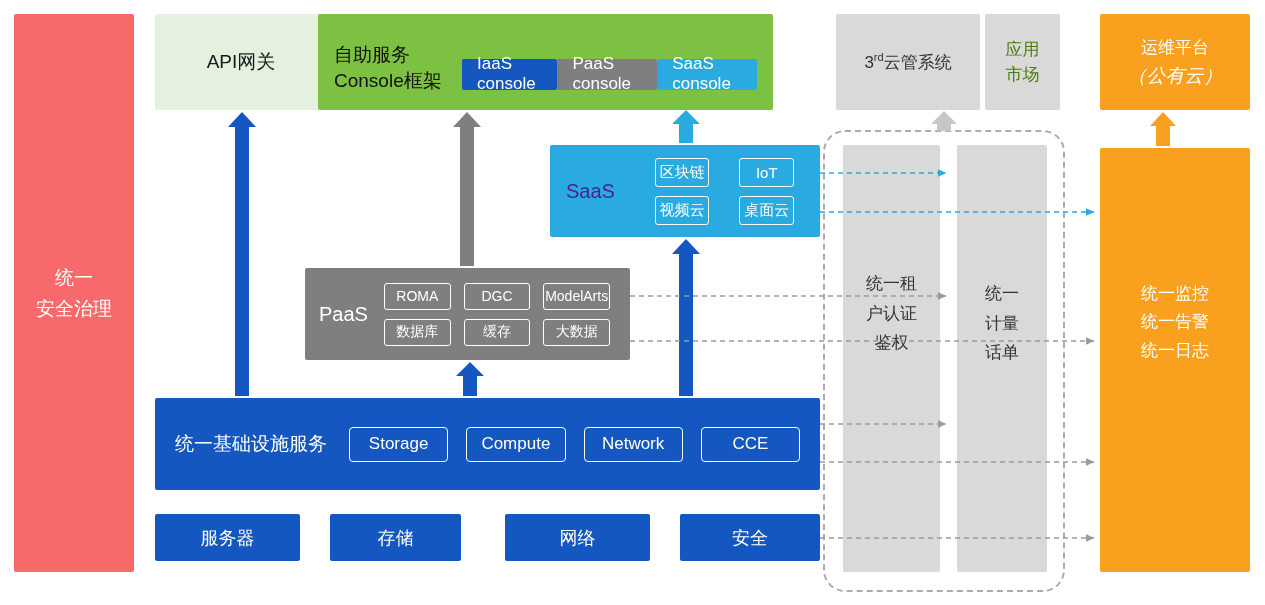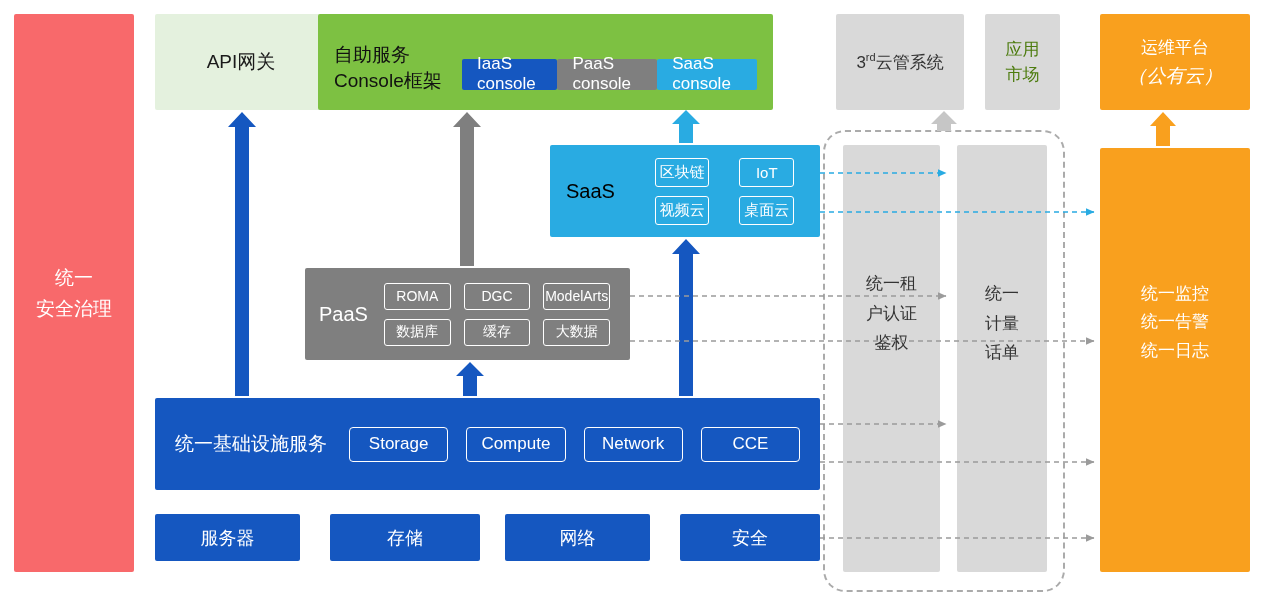--- a/index.html
+++ b/index.html
@@ -25,47 +25,47 @@
 
   #console{left:318px;top:14px;width:455px;height:96px;background:var(--green);border-radius:2px;
            display:flex;flex-direction:row;align-items:center;padding:11px 16px 0;}
   #console .title{font-size:19px;color:#111;}
   #console .row{display:flex;justify-content:space-between;width:100%;margin-top:13px;}
   .console-chip{height:31px;padding:0 15px;display:flex;align-items:center;justify-content:center;color:#fff;font-size:17px;border-radius:2px;}
   #chip-iaas{background:var(--blue);}
   #chip-paas{background:var(--gray);}
   #chip-saas{background:var(--cyan);}
 
-  #third{left:836px;top:14px;width:128px;height:96px;background:var(--lgray);color:#333;font-size:17px;border-radius:2px;}
+  #third{left:836px;top:14px;width:144px;height:96px;background:var(--lgray);color:#333;font-size:17px;border-radius:2px;}
   #third sup{font-size:11px;}
   #market{left:985px;top:14px;width:75px;height:96px;background:var(--lgray);color:#4d7c0f;font-size:17px;line-height:1.5;border-radius:2px;}
   #om{left:1100px;top:14px;width:150px;height:96px;background:var(--orange);color:#fff;flex-direction:column;border-radius:2px;}
   #om .l1{font-size:17px;}
   #om .l2{font-size:19px;margin-top:4px;font-style:italic;}
 
   #saas-box{left:550px;top:145px;width:270px;height:92px;background:var(--cyan);display:flex;align-items:center;padding:0 26px 0 16px;border-radius:2px;}
-  #saas-box .lbl{color:#000000;font-size:20px;margin-right:40px;}
+  #saas-box .lbl{color:#4c1d95;font-size:20px;margin-right:40px;}
   #saas-box .grid{display:grid;grid-template-columns:1fr 1fr;gap:9px 30px;flex:1;}
 
   #paas-box{left:305px;top:268px;width:325px;height:92px;background:var(--gray);display:flex;align-items:center;padding:0 20px 0 14px;border-radius:2px;}
   #paas-box .lbl{color:#fff;font-size:20px;margin-right:16px;}
   #paas-box .grid{display:grid;grid-template-columns:1fr 1fr 1fr;gap:9px 13px;flex:1;}
 
   .chip{border:1.5px solid #fff;border-radius:3px;color:#fff;display:flex;align-items:center;justify-content:center;}
   .chip.saas{font-size:15px;height:29px;background:var(--cyan);}
   .chip.paas{font-size:14px;height:27px;background:var(--gray);}
   .chip.infra{font-size:17px;height:35px;background:var(--blue);border-radius:4px;flex:1;}
 
   #infra{left:155px;top:398px;width:665px;height:92px;background:var(--blue);display:flex;align-items:center;padding:0 20px;border-radius:2px;}
   #infra .lbl{color:#fff;font-size:19px;margin-right:22px;white-space:nowrap;}
   #infra .row{display:flex;gap:18px;flex:1;}
 
   .res{top:514px;height:47px;background:var(--blue);color:#fff;font-size:18px;border-radius:2px;}
   #res-0{left:155px;width:145px;}
-  #res-1{left:330px;width:150px;}
+  #res-1{left:330px;width:131px;}
   #res-2{left:505px;width:145px;}
   #res-3{left:680px;width:140px;}
 
   #dashed-frame{left:823px;top:130px;width:242px;height:462px;border:2px dashed #ABABAB;border-radius:22px;background:transparent;}
   #auth{left:843px;top:145px;width:97px;height:427px;background:var(--lgray);color:#333;font-size:17px;line-height:1.75;padding-bottom:90px;border-radius:2px;}
   #meter{left:957px;top:145px;width:90px;height:427px;background:var(--lgray);color:#333;font-size:17px;line-height:1.75;padding-bottom:70px;border-radius:2px;}
   #monitor{left:1100px;top:148px;width:150px;height:424px;background:var(--orange);color:#fff;font-size:17px;line-height:1.65;padding-bottom:75px;border-radius:2px;}
 </style>
 </head>
 <body>

